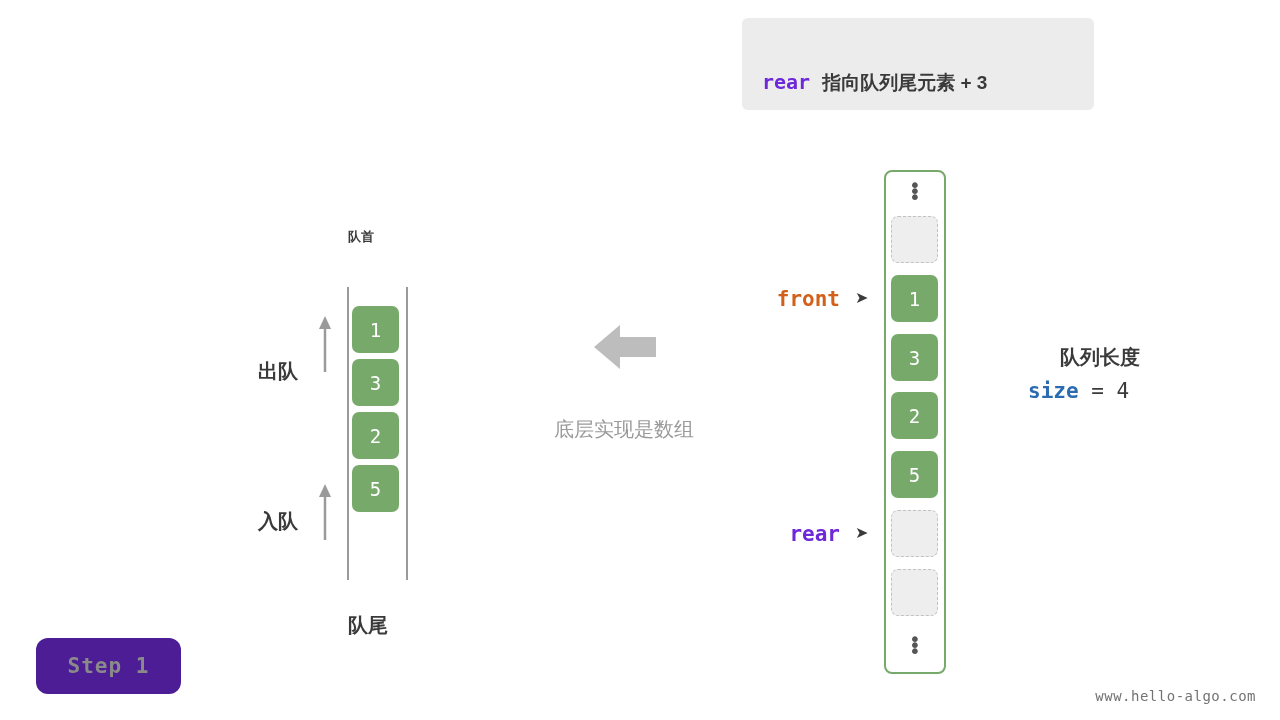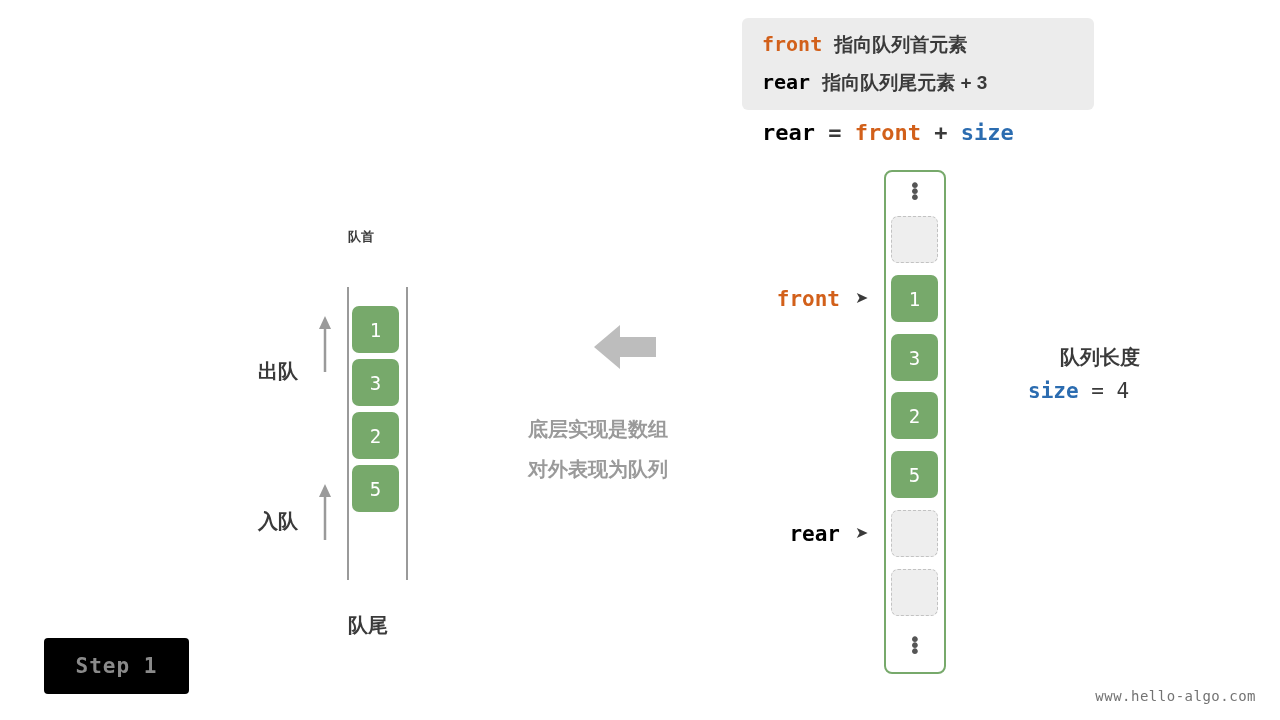--- a/index.html
+++ b/index.html
@@ -39,21 +39,21 @@
     font-family: "DejaVu Sans Mono", monospace;
     font-weight: bold;
   }
   .legend-line .cn {
     font-family: "Liberation Sans", sans-serif;
     font-weight: bold;
     font-size: 19px;
     color: #3a3a3a;
   }
   .front-color { color: #d2601a; }
-  .rear-color  { color: #000000; }
+  .rear-color  { color: #6d28d9; }
   .size-color  { color: #2b6cb0; }
   .plain-dark  { color: #3a3a3a; }
 
   #legend-l1 { left: 762px; top: 32px; }
   #legend-l2 { left: 762px; top: 70px; }
 
   .formula {
     position: absolute;
     left: 762px;
     top: 120px;
@@ -144,23 +144,23 @@
     position: absolute;
     left: 594px;
     top: 323px;
     width: 62px;
     height: 48px;
   }
   .mid-caption {
     position: absolute;
     left: 528px;
     width: 192px;
-    text-align: left;
-    font-family: "Liberation Sans", sans-serif;
-    font-weight: bold;
+    text-align: center;
+    font-family: "Liberation Sans", sans-serif;
+    font-weight: normal;
     font-size: 20px;
     color: #9a9a9a;
     white-space: nowrap;
   }
   #mid-cap-1 { top: 416px; }
   #mid-cap-2 { top: 456px; }
 
   
   .array-frame {
     position: absolute;
@@ -232,26 +232,26 @@
     top: 379px;
     font-family: "DejaVu Sans Mono", monospace;
     font-size: 21px;
     white-space: nowrap;
   }
   #size-expr .kw { font-weight: bold; }
 
   
   .step-badge {
     position: absolute;
-    left: 44px;
+    left: 36px;
     top: 638px;
     width: 145px;
     height: 56px;
-    background: #000000;
-    border-radius: 4px;
+    background: #4c1d95;
+    border-radius: 12px;
     display: flex;
     align-items: center;
     justify-content: center;
     font-family: "DejaVu Sans Mono", monospace;
     font-weight: bold;
     font-size: 21px;
     color: #8a8a8a;
     letter-spacing: 1px;
   }
 
@@ -265,36 +265,25 @@
     color: #737373;
     letter-spacing: 0.5px;
   }
 </style>
 </head>
 <body>
 
 <div class="canvas">
 
   <div class="legend-box"></div>
-  <div class="legend-line" id="legend-l1">
-    <span class="mono-kw front-color">front</span>
-    <span class="cn">指向队列首元素</span>
-  </div>
   <div class="legend-line" id="legend-l2">
     <span class="mono-kw rear-color">rear</span>
     <span class="cn">指向队列尾元素 + 3</span>
   </div>
 
-  <div class="formula">
-    <span class="rear-color">rear</span>
-    <span class="plain-dark">=</span>
-    <span class="front-color">front</span>
-    <span class="plain-dark">+</span>
-    <span class="size-color">size</span>
-  </div>
 
   <div class="label-cn" id="label-head">队首</div>
   <div class="queue-rail"></div>
 
   <div class="cell filled" id="lq0">1</div>
   <div class="cell filled" id="lq1">3</div>
   <div class="cell filled" id="lq2">2</div>
   <div class="cell filled" id="lq3">5</div>
 
   <div class="label-cn" id="label-tail">队尾</div>
@@ -308,21 +297,20 @@
   <div class="op-label" id="op-enqueue">入队</div>
   <svg class="up-arrow" id="arrow-enqueue" viewBox="0 0 14 56">
     <line x1="7" y1="56" x2="7" y2="10" stroke="#9a9a9a" stroke-width="2.5"></line>
     <polygon points="7,0 13,13 1,13" fill="#9a9a9a"></polygon>
   </svg>
 
   <svg id="big-arrow" viewBox="0 0 62 48">
     <polygon points="0,24 26,2 26,14 62,14 62,34 26,34 26,46" fill="#bdbdbd"></polygon>
   </svg>
   <div class="mid-caption" id="mid-cap-1">底层实现是数组</div>
-  <div class="mid-caption" id="mid-cap-2">对外表现为队列</div>
 
   <div class="array-frame"></div>
   <div class="dots" id="dots-top">
     <div>•</div>
       <div>•</div>
       <div>•</div>
   </div>
   <div class="dots" id="dots-bottom">
     <div>•</div>
       <div>•</div>

